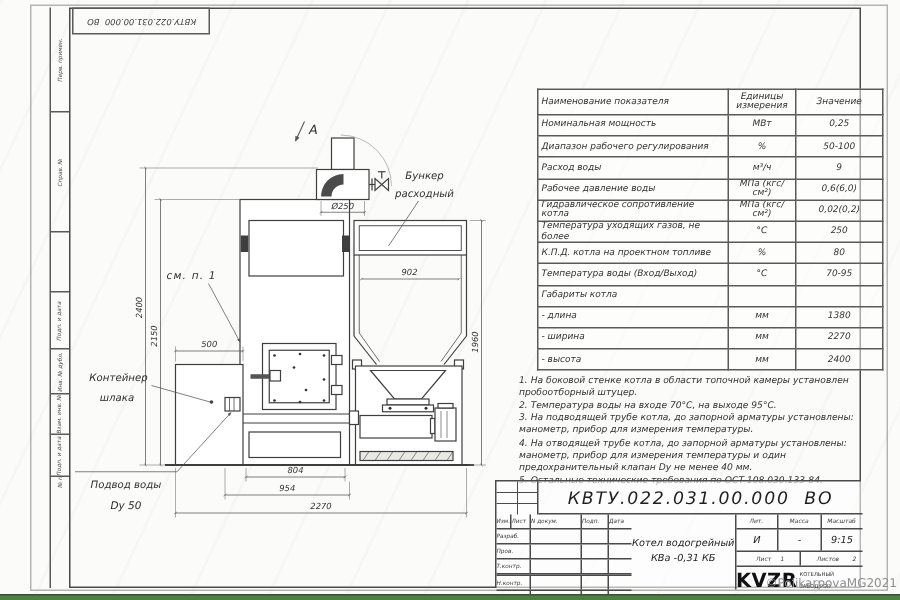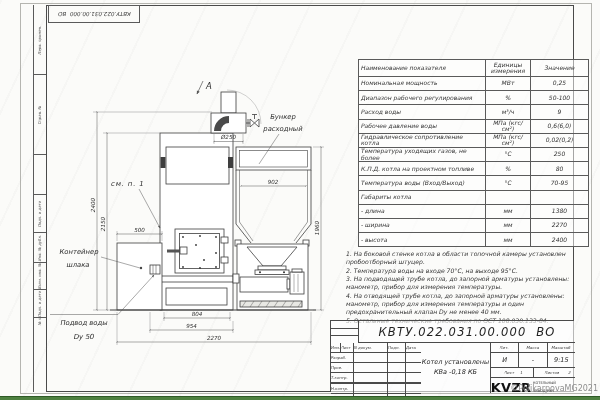--- a/index.html
+++ b/index.html
@@ -438,22 +438,22 @@
         <div class="tb-cell" style="width:23px">
             <span>Утв.</span>
           </div>
         <div class="tb-cell" style="width:34px"></div>
         <div class="tb-cell" style="width:18px"></div>
         <div class="tb-cell" style="width:15px;border-right:none"></div>
       </div>
     </div>
 
     <div class="tb-name">
-      <div>Котел установлены</div>
-      <div>КВа -0,18  КБ</div>
+      <div>Котел водогрейный</div>
+      <div>КВа -0,31  КБ</div>
     </div>
 
     <div class="tb-right">
       <div class="tbr-row tbr-h">
         <div class="tbr-cell">
             <span class="tiny">Лит.</span>
           </div>
         <div class="tbr-cell">
             <span class="tiny">Масса</span>
           </div>

